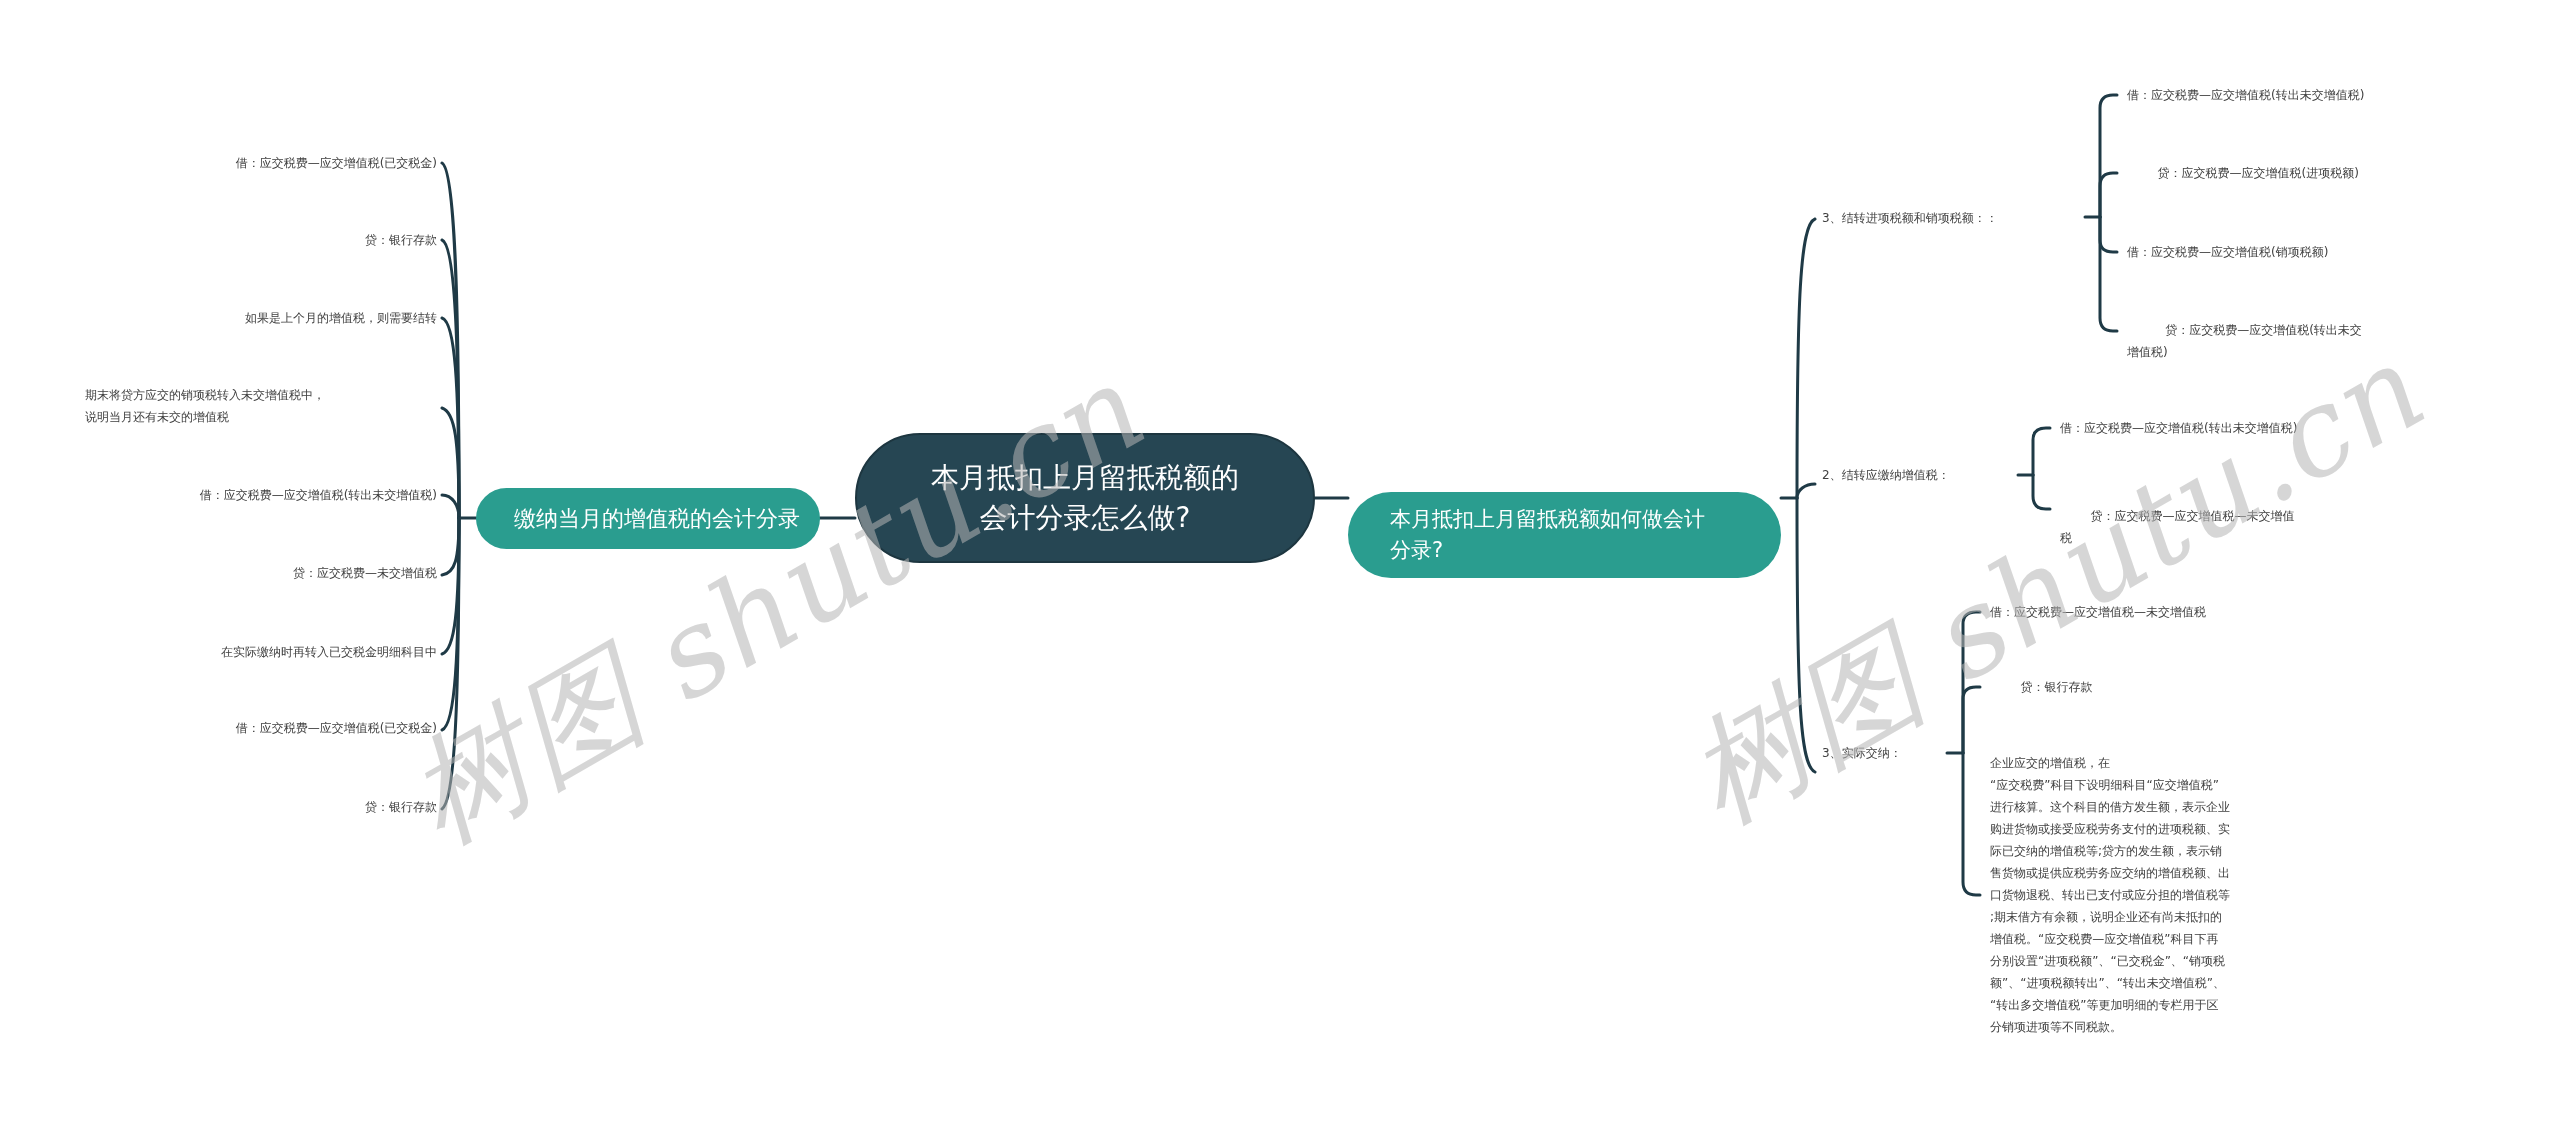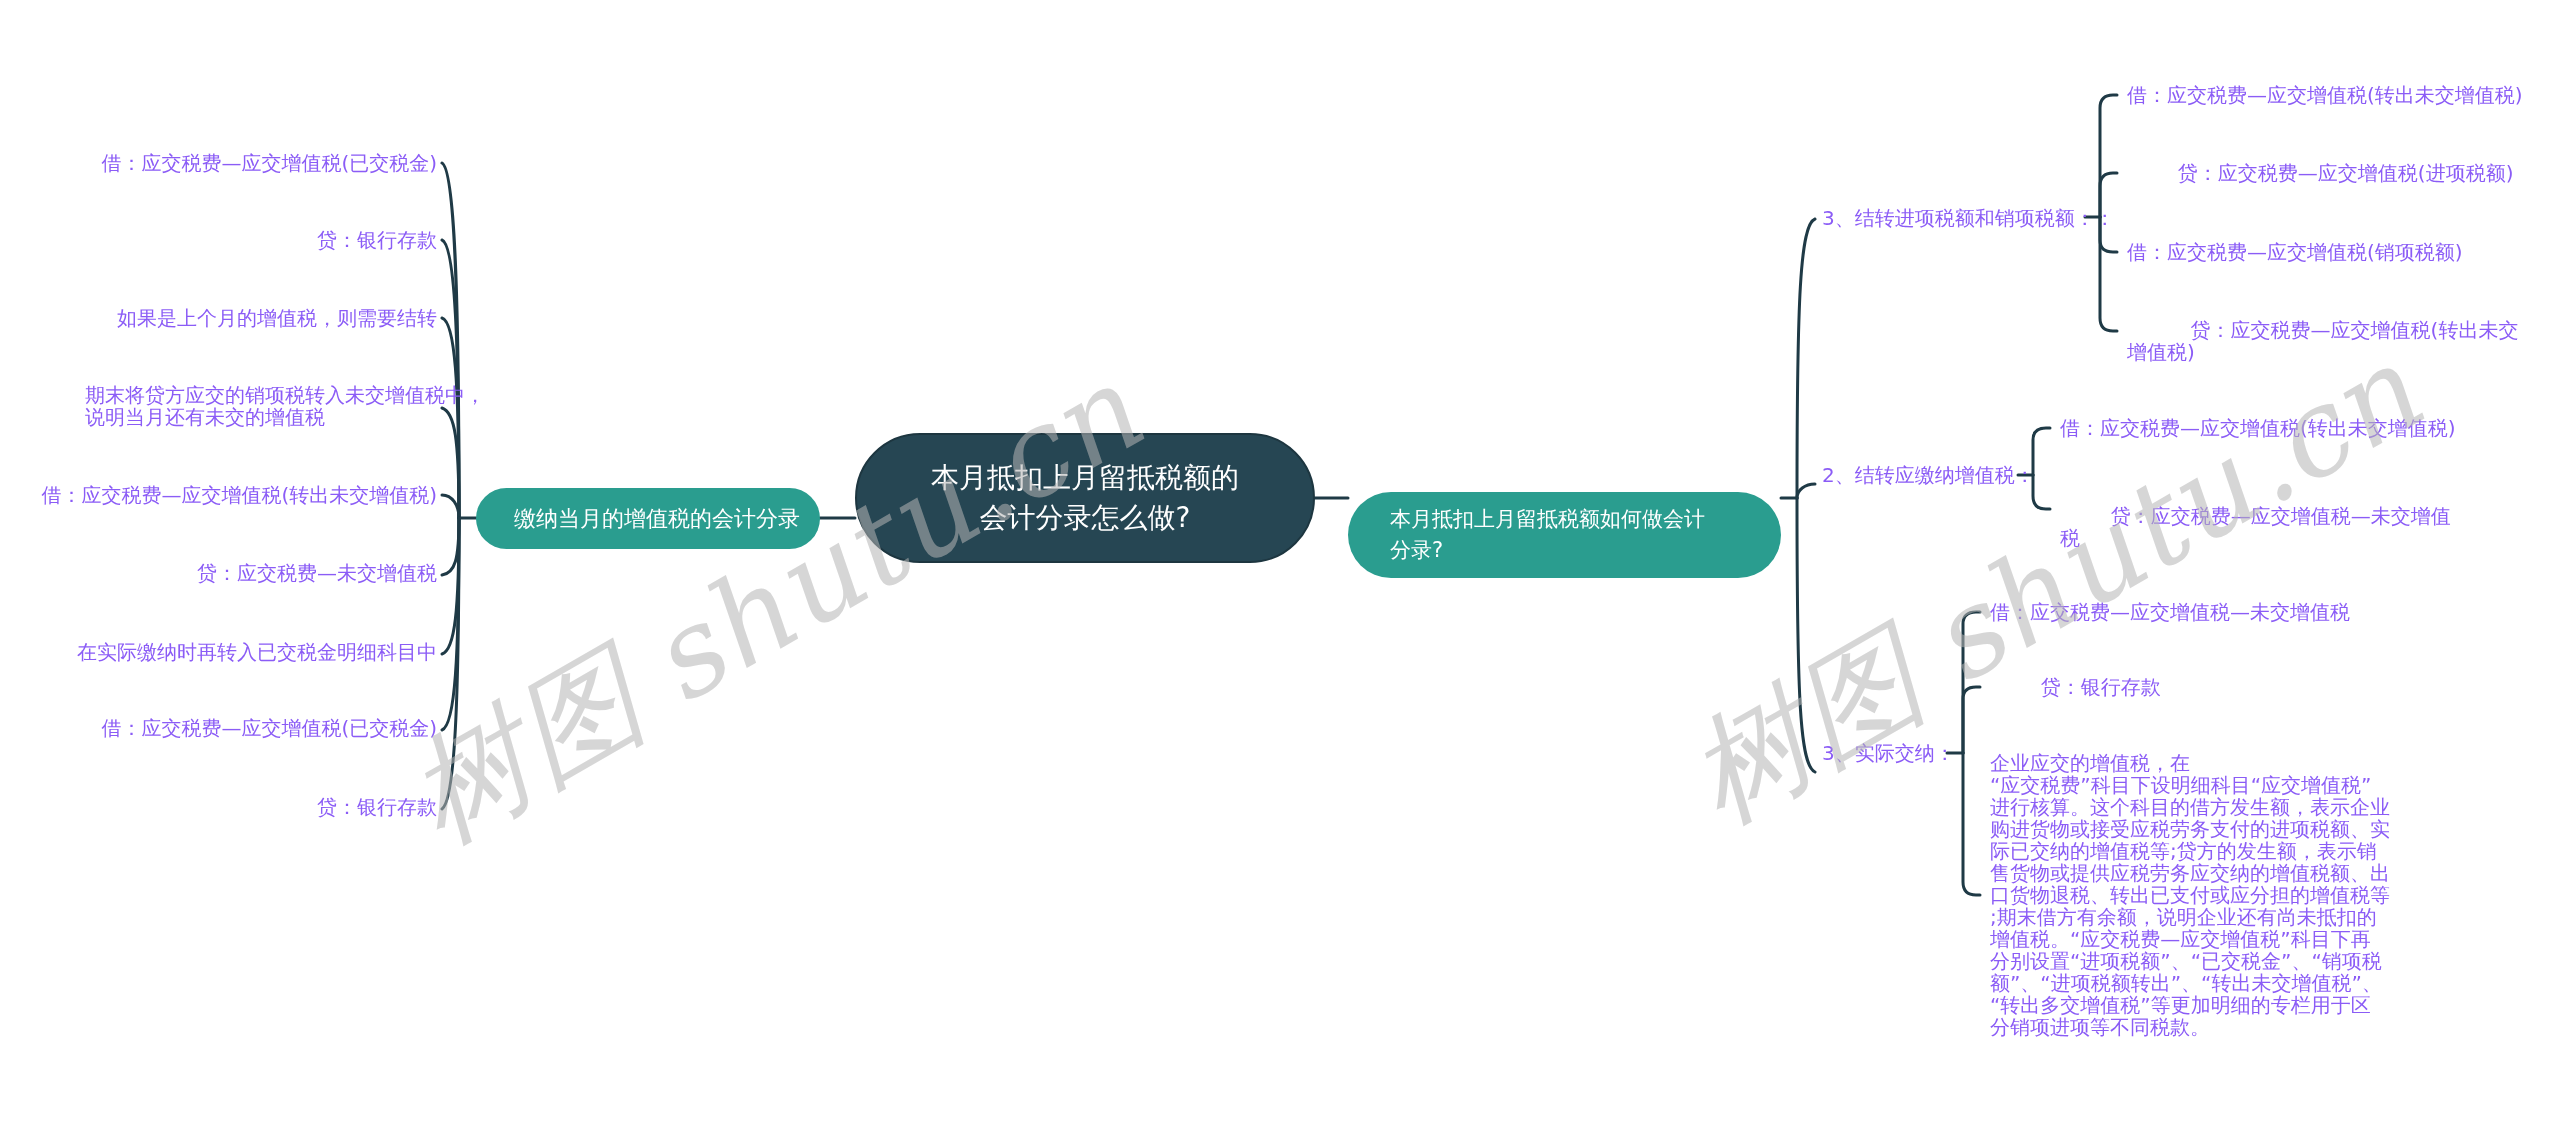--- a/index.html
+++ b/index.html
@@ -76,23 +76,23 @@
     background: #2a9d8f;
     border-radius: 43px;
     font-size: 21px;
     line-height: 31px;
     padding: 0 40px 0 42px;
     margin-top: 40px;
   }
   .leaf {
     position: absolute;
     z-index: 3;
-    font-size: 20px;
+    font-size: 12px;
     line-height: 22px;
-    color: #8b5cf6;
+    color: #404040;
     white-space: pre;
   }
   .leaf.right-align {
     text-align: left;
   }
 </style>
 </head>
 <body>
 
 <div class="canvas">

